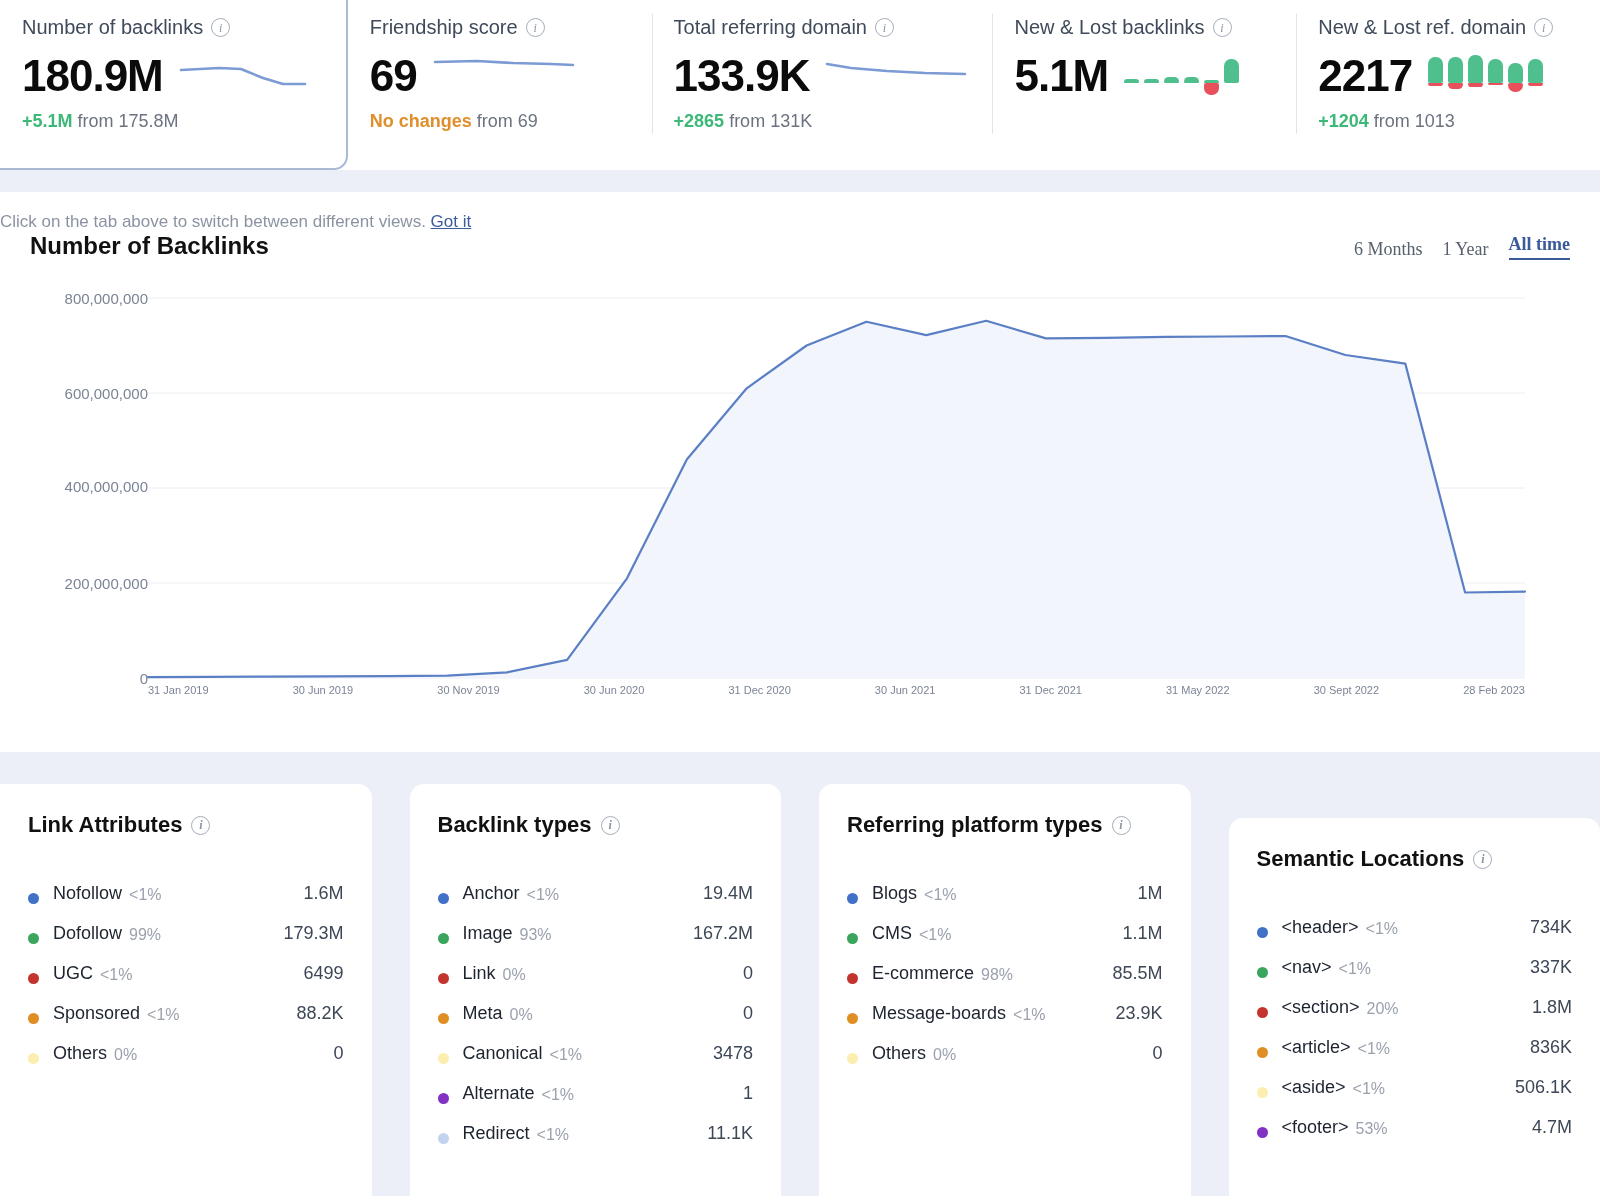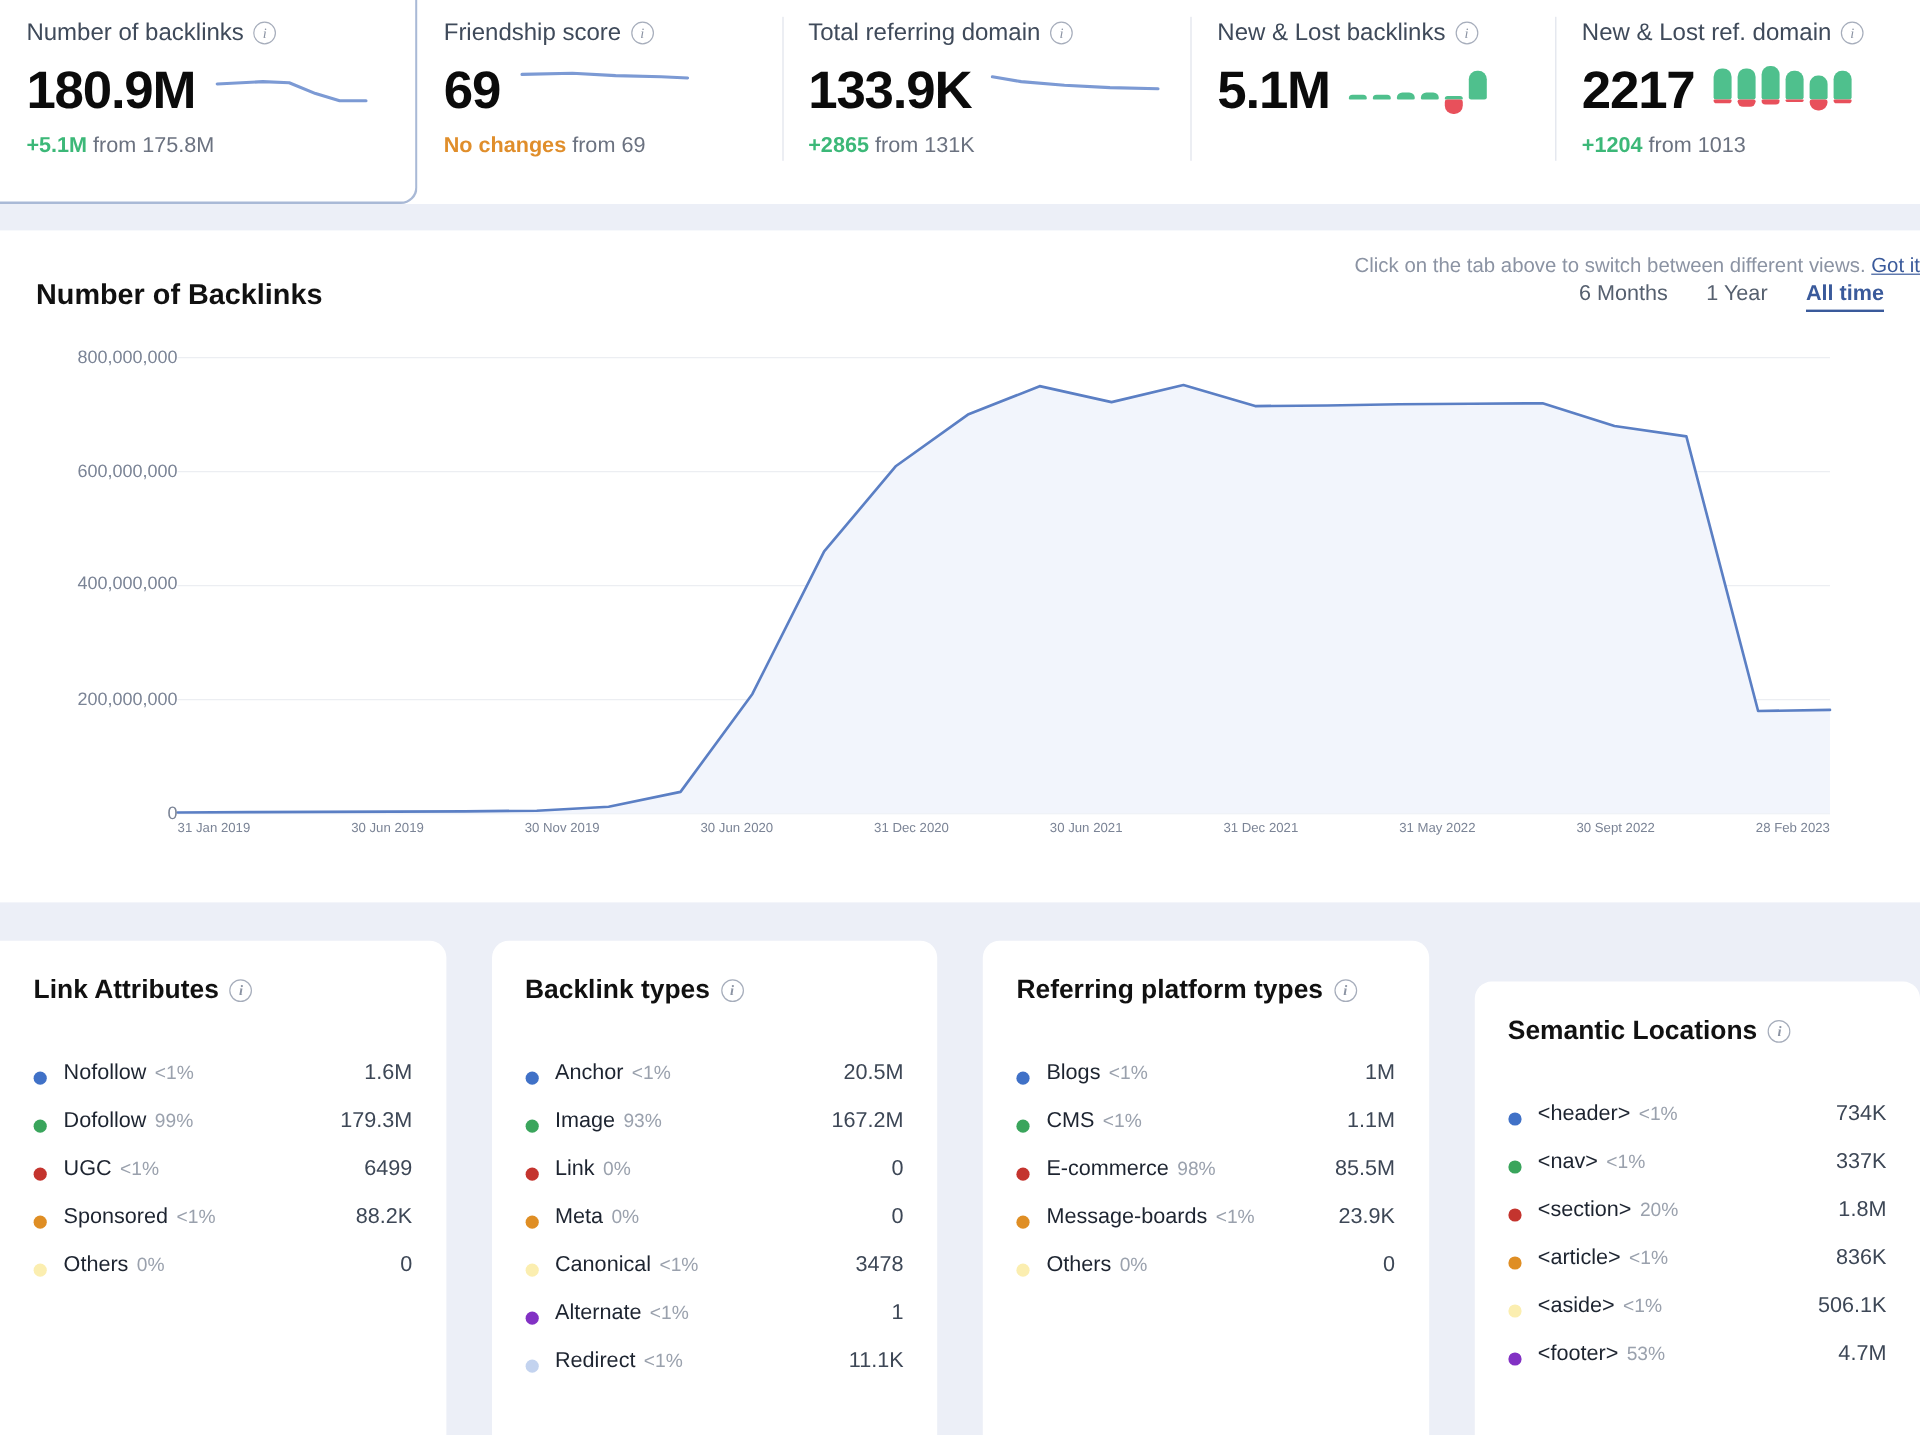--- a/index.html
+++ b/index.html
@@ -81,29 +81,29 @@
   
   .gap { height: 22px; background: #eceff7; }
   .chart-panel {
     position: relative;
     width: 1600px; height: 560px;
     background: #ffffff;
     padding: 18px 30px 0 30px;
   }
   .chart-hint {
     position: absolute; left: 0; right: 0; top: 20px;
-    text-align: right; font-size: 17px; color: #8b93a3;
+    text-align: left; font-size: 17px; color: #8b93a3;
   }
   .chart-hint a { color: #3a5a9b; text-decoration: underline; }
   .chart-head {
     display: flex; align-items: flex-end; justify-content: space-between;
     padding: 22px 0 0 0;
   }
   .chart-title { font-size: 24px; font-weight: 700; color: #111; }
-  .range-tabs { display: flex; align-items: flex-start; gap: 32px; }
+  .range-tabs { display: flex; align-items: flex-end; gap: 20px; font-family: Liberation Serif, serif; }
   .range-tab { font-size: 18px; color: #56606f; white-space: nowrap; }
   .range-tab.sel {
     color: #3a5a9b; font-weight: 700;
     border-bottom: 2.5px solid #3a5a9b; padding-bottom: 3px;
   }
 
   .plot-wrap { position: relative; margin-top: 26px; height: 430px; }
   .plot-svg { display: block; }
   .ytick {
     position: absolute; right: 0; transform: translateY(-50%);
@@ -352,21 +352,21 @@
     </div>
     <div class="dcard">
       <div class="dcard-title">
         <span>Backlink types</span>
         <span class="info-ico">i</span>
       </div>
       <div class="drow">
         <span class="dot" style="background: rgb(64, 113, 199);"></span>
         <span class="dlabel">Anchor</span>
         <span class="dpct">&lt;1%</span>
-        <span class="dval">20.5M</span>
+        <span class="dval">19.4M</span>
       </div>
       <div class="drow">
         <span class="dot" style="background: rgb(58, 165, 92);"></span>
         <span class="dlabel">Image</span>
         <span class="dpct">93%</span>
         <span class="dval">167.2M</span>
       </div>
       <div class="drow">
         <span class="dot" style="background: rgb(196, 52, 46);"></span>
         <span class="dlabel">Link</span>

